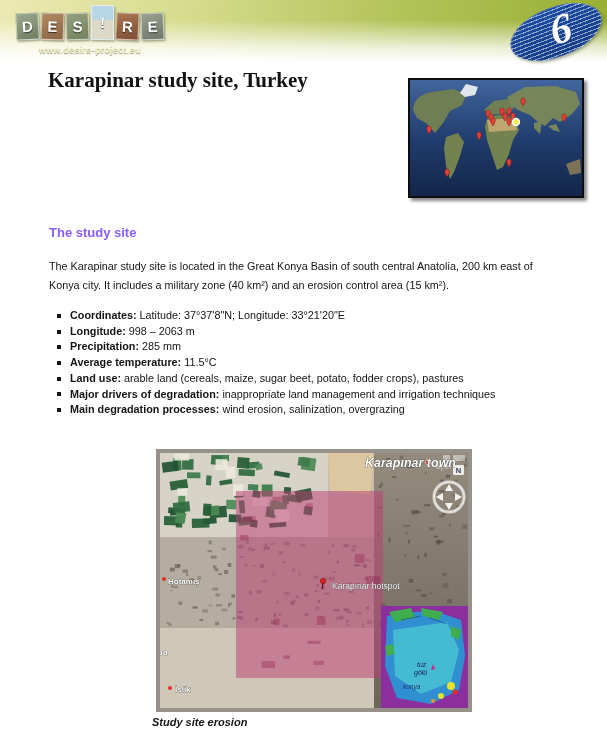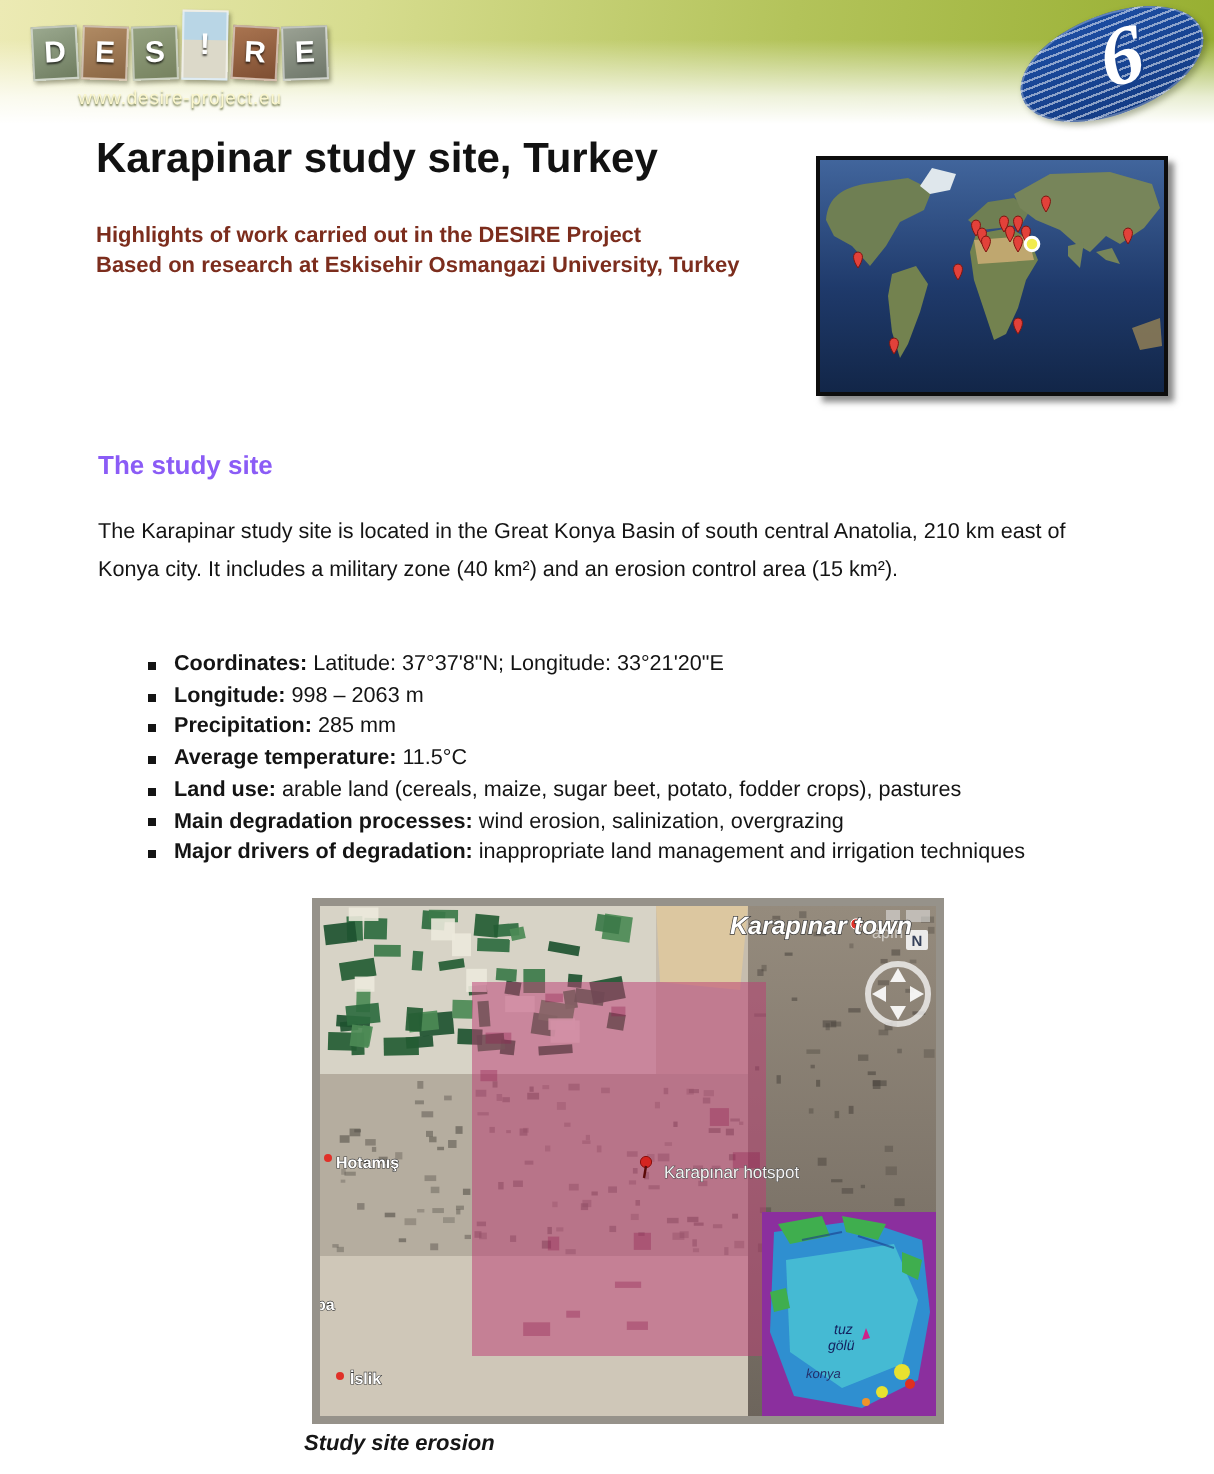--- a/index.html
+++ b/index.html
@@ -52,27 +52,27 @@
     display:flex; align-items:center; justify-content:center;
   }
   .fp6-six {
     color:#ffffff; font-size:42px; font-weight:bold; font-style:italic;
     font-family:"Liberation Serif", serif;
     transform:rotate(8deg) translate(5px,-2px);
     text-shadow:1px 1px 0 #16408c;
   }
 
   
-  .title { position:absolute; left:48px; top:68px; margin:0; font-size:21px; font-weight:bold; color:#121212; }
+  .title { position:absolute; left:48px; top:68px; margin:0; font-size:21px; font-weight:bold; color:#121212;font-family:Liberation Serif, serif; }
   .subtitle { position:absolute; left:48px; top:111px; font-size:11px; font-weight:bold; color:#7c2d1d; line-height:15px; }
   .section-heading { position:absolute; left:49px; top:225px; margin:0; font-size:13px; font-weight:bold; color:#8b5cf6; }
   .intro { position:absolute; left:49px; top:257px; font-size:10.8px; line-height:19px; }
   .intro div { white-space:nowrap; }
 
-  .bullets { position:absolute; left:49px; top:308px; margin:17px; padding:0; list-style:none; font-size:10.8px; }
+  .bullets { position:absolute; left:49px; top:308px; margin:0; padding:0; list-style:none; font-size:10.8px; }
   .bullets li { display:flex; align-items:baseline; line-height:15.7px; white-space:nowrap; }
   .blt { width:4px; height:4px; background:#141414; margin:0 9px 0 8px; flex:none; align-self:center; }
   .b-label { font-weight:bold; white-space:pre; }
   .b-text { white-space:pre; }
 
   
   .world-map {
     position:absolute; left:408px; top:78px; width:172px; height:116px; margin:0;
     border:2px solid #0d0d0d; background:#1c3158;
     box-shadow:3px 3px 3px rgba(125,125,125,.9);
@@ -106,24 +106,20 @@
       <div class="logo-url">www.desire-project.eu</div>
     </div>
     <div class="fp6">
       <div class="fp6-ellipse">
         <span class="fp6-six">6</span>
       </div>
     </div>
   </header>
 
   <h1 class="title">Karapinar study site, Turkey</h1>
-  <div class="subtitle">
-    <div>Highlights of work carried out in the DESIRE Project</div>
-    <div>Based on research at Eskisehir Osmangazi University, Turkey</div>
-  </div>
 
   <figure class="world-map">
     <svg viewBox="0 0 172 116">
       <defs>
         <linearGradient id="og" x1="0" y1="0" x2="0" y2="1">
           <stop offset="0" stop-color="#41659c"></stop>
             <stop offset="0.55" stop-color="#1f3a6b"></stop>
             <stop offset="1" stop-color="#122648"></stop>
         </linearGradient>
       </defs>
@@ -185,21 +181,21 @@
           </g>
         </g>
       <g id="map-highlight">
           <circle cx="106" cy="42" r="3.4" fill="#f2ec4e" stroke="#ffffff" stroke-width="1.5"></circle>
         </g>
     </svg>
   </figure>
 
   <h2 class="section-heading">The study site</h2>
   <div class="intro">
-    <div>The Karapinar study site is located in the Great Konya Basin of south central Anatolia, 210 km east of</div>
+    <div>The Karapinar study site is located in the Great Konya Basin of south central Anatolia, 200 km east of</div>
     <div>Konya city. It includes a military zone (40 km²) and an erosion control area (15 km²).</div>
   </div>
 
   <ul class="bullets">
     <li>
         <span class="blt"></span>
         <span class="b-label">Coordinates:</span>
         <span class="b-text"> Latitude: 37°37'8"N; Longitude: 33°21'20"E</span>
       </li>
     <li>
@@ -217,27 +213,27 @@
         <span class="b-label">Average temperature:</span>
         <span class="b-text"> 11.5°C</span>
       </li>
     <li>
         <span class="blt"></span>
         <span class="b-label">Land use:</span>
         <span class="b-text"> arable land (cereals, maize, sugar beet, potato, fodder crops), pastures</span>
       </li>
     <li>
         <span class="blt"></span>
+        <span class="b-label">Major drivers of degradation:</span>
+        <span class="b-text"> inappropriate land management and irrigation techniques</span>
+      </li>
+    <li>
+        <span class="blt"></span>
         <span class="b-label">Main degradation processes:</span>
         <span class="b-text"> wind erosion, salinization, overgrazing</span>
-      </li>
-    <li>
-        <span class="blt"></span>
-        <span class="b-label">Major drivers of degradation:</span>
-        <span class="b-text"> inappropriate land management and irrigation techniques</span>
       </li>
   </ul>
 
   <figure class="sat-fig">
     <svg viewBox="0 0 308 255">
       <defs>
         <linearGradient id="gradR" x1="0" y1="0" x2="0" y2="1">
           <stop offset="0" stop-color="#958b7d"></stop>
             <stop offset="1" stop-color="#6d655c"></stop>
         </linearGradient>

